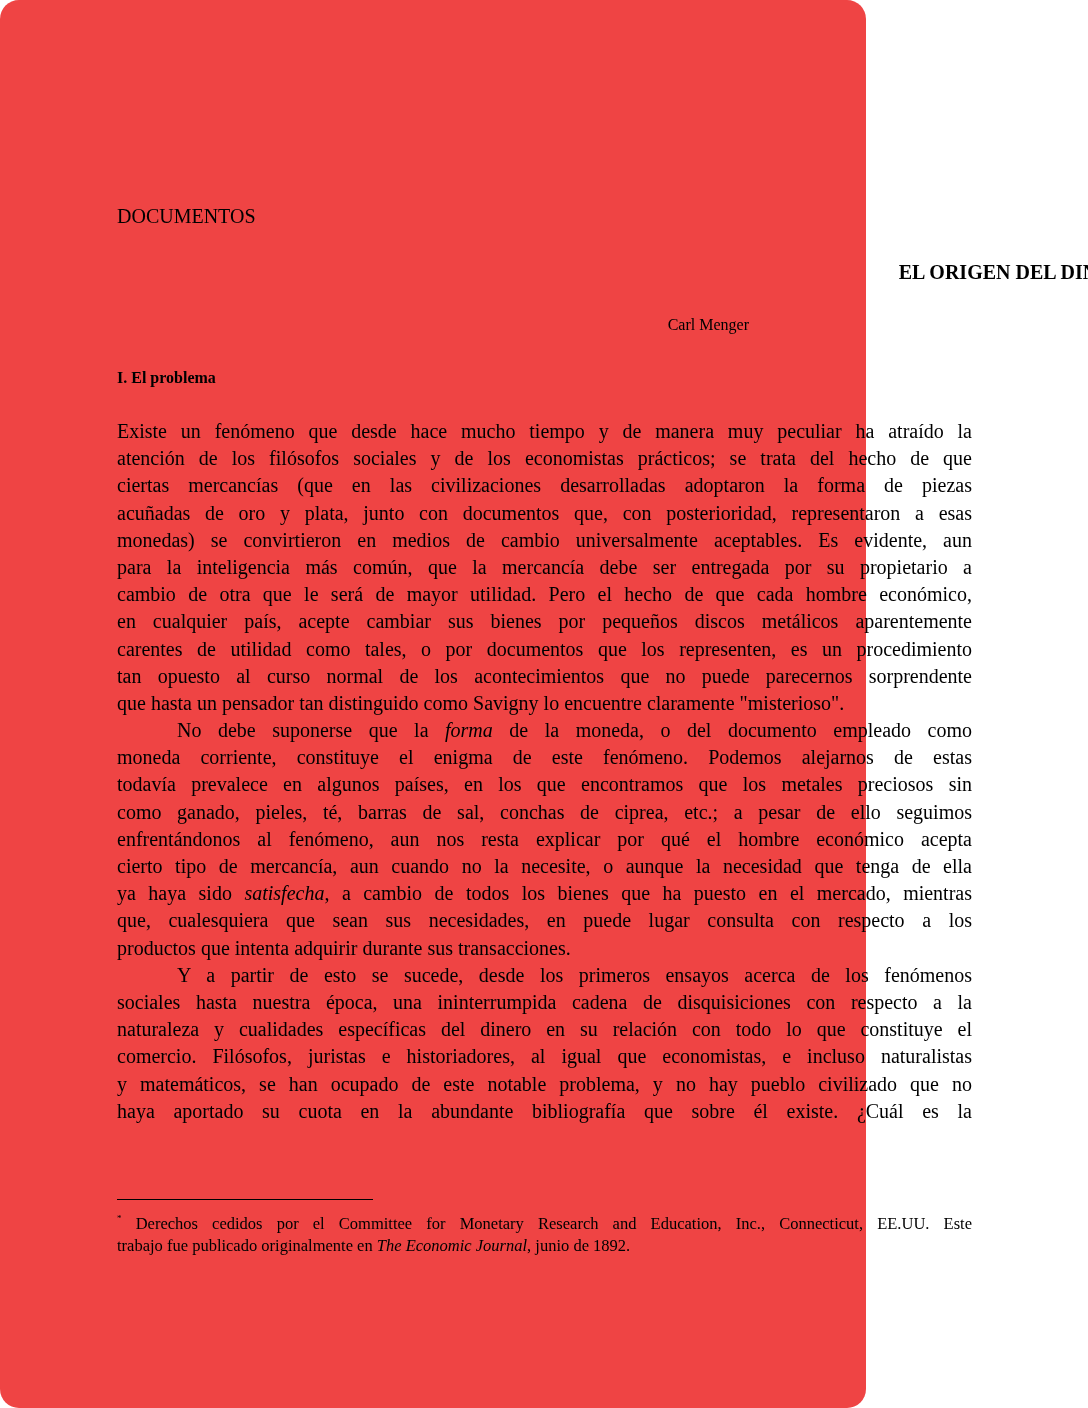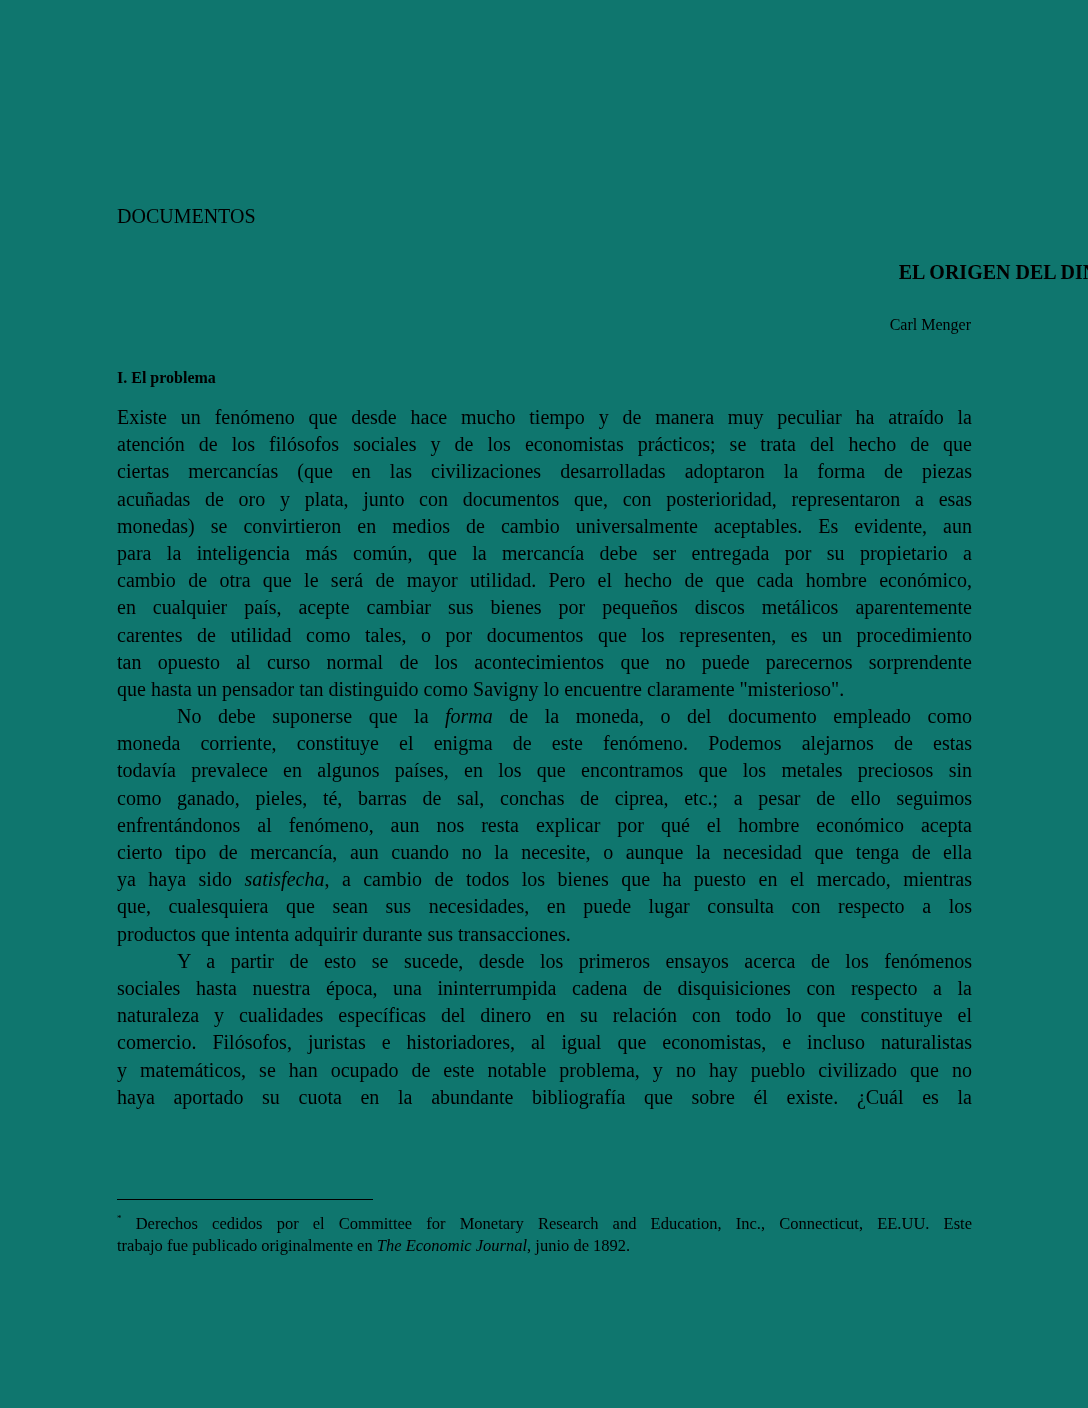--- a/index.html
+++ b/index.html
@@ -12,23 +12,24 @@
       height: 1408px;
       position: relative;
       overflow: hidden;
       font-family: "Liberation Serif", "DejaVu Serif", serif;
       color: #000000;
     }
     .page {
       position: absolute;
       left: 0;
       top: 0;
-      width: 1088px;
+      width: 866px;
       height: 1408px;
-      background: #0f766e;
+      background: #ef4444;
+      border-radius: 19px;
     }
     .section-label {
       position: absolute;
       left: 117px;
       top: 204px;
       font-size: 20px;
       line-height: 24px;
     }
     .title {
       position: absolute;
@@ -62,21 +63,21 @@
       position: absolute;
       left: 117px;
       top: 366px;
       font-size: 16px;
       line-height: 24px;
       font-weight: bold;
     }
     .body-text {
       position: absolute;
       left: 117px;
-      top: 404px;
+      top: 418px;
       width: 855px;
       font-size: 20px;
       line-height: 27.2px;
     }
     .line {
       display: block;
       text-align: justify;
       text-align-last: justify;
       white-space: nowrap;
       height: 27.2px;

